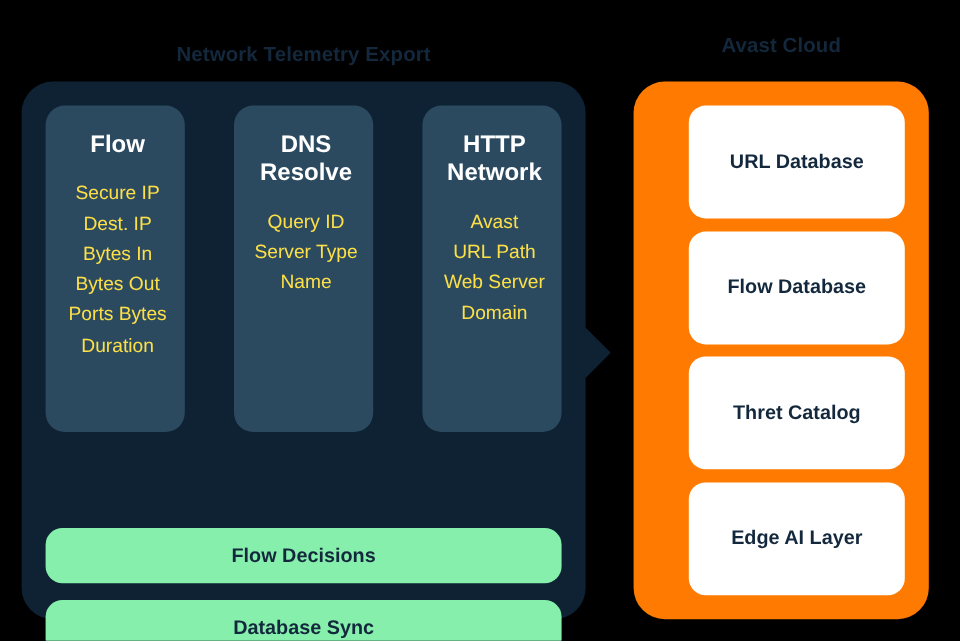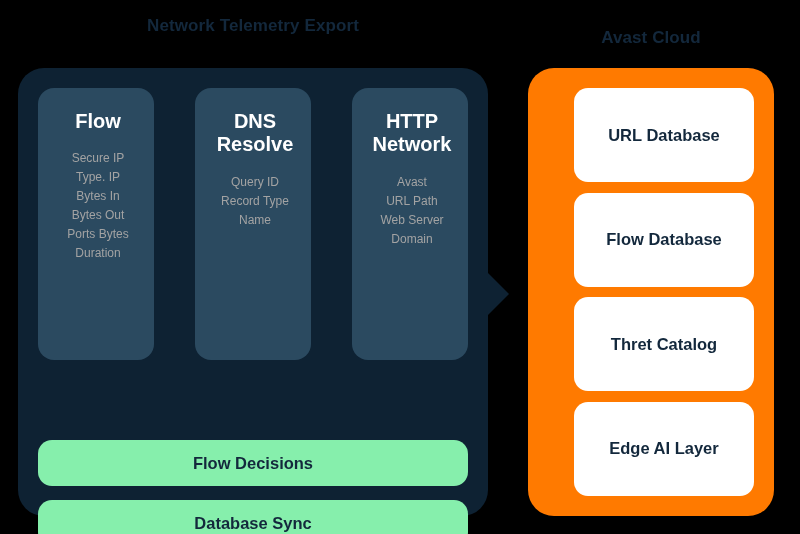--- a/index.html
+++ b/index.html
@@ -25,21 +25,21 @@
   
   .section-title {
     position: absolute;
     font-size: 17px;
     font-weight: bold;
     color: #13283c;
     letter-spacing: 0.1px;
     text-align: center;
     white-space: nowrap;
   }
-  #title-left  { left: 18px;  width: 470px; top: 16px; }
+  #title-left  { left: 18px;  width: 470px; top: 36px; }
   #title-right { left: 528px; width: 246px; top: 28px; }
 
   
   .panel-dark {
     position: absolute;
     left: 18px;
     top: 68px;
     width: 470px;
     height: 448px;
     background: #0e2233;
@@ -71,22 +71,22 @@
     font-weight: bold;
     line-height: 1.17;
     margin-bottom: 16px;
     white-space: pre-line;
   }
 
   .col-items {
     display: block;
   }
   .col-item {
-    color: #a3a3a3;
-    font-size: 12px;
+    color: #fde047;
+    font-size: 16px;
     line-height: 1.58;
     white-space: pre-line;
   }
   .col-item.spaced { }
 
   
   .bar-white {
     position: absolute;
     left: 20px;
     width: 430px;
@@ -154,34 +154,34 @@
   <div class="section-title" id="title-right">Avast Cloud</div>
 
   <div class="panel-dark">
 
     <div class="columns-row">
 
       <div class="col-card">
         <div class="col-title">Flow</div>
         <div class="col-items">
           <div class="col-item">Secure IP</div>
-          <div class="col-item">Type. IP</div>
+          <div class="col-item">Dest. IP</div>
           <div class="col-item">Bytes In</div>
           <div class="col-item">Bytes Out</div>
           <div class="col-item">Ports Bytes</div>
           <div class="col-item">Duration</div>
         </div>
       </div>
 
       <div class="col-card">
         <div class="col-title">DNS
 Resolve</div>
         <div class="col-items">
           <div class="col-item">Query ID</div>
-          <div class="col-item">Record Type</div>
+          <div class="col-item">Server Type</div>
           <div class="col-item">Name</div>
         </div>
       </div>
 
       <div class="col-card">
         <div class="col-title">HTTP
 Network</div>
         <div class="col-items">
           <div class="col-item">Avast</div>
           <div class="col-item">URL Path</div>

